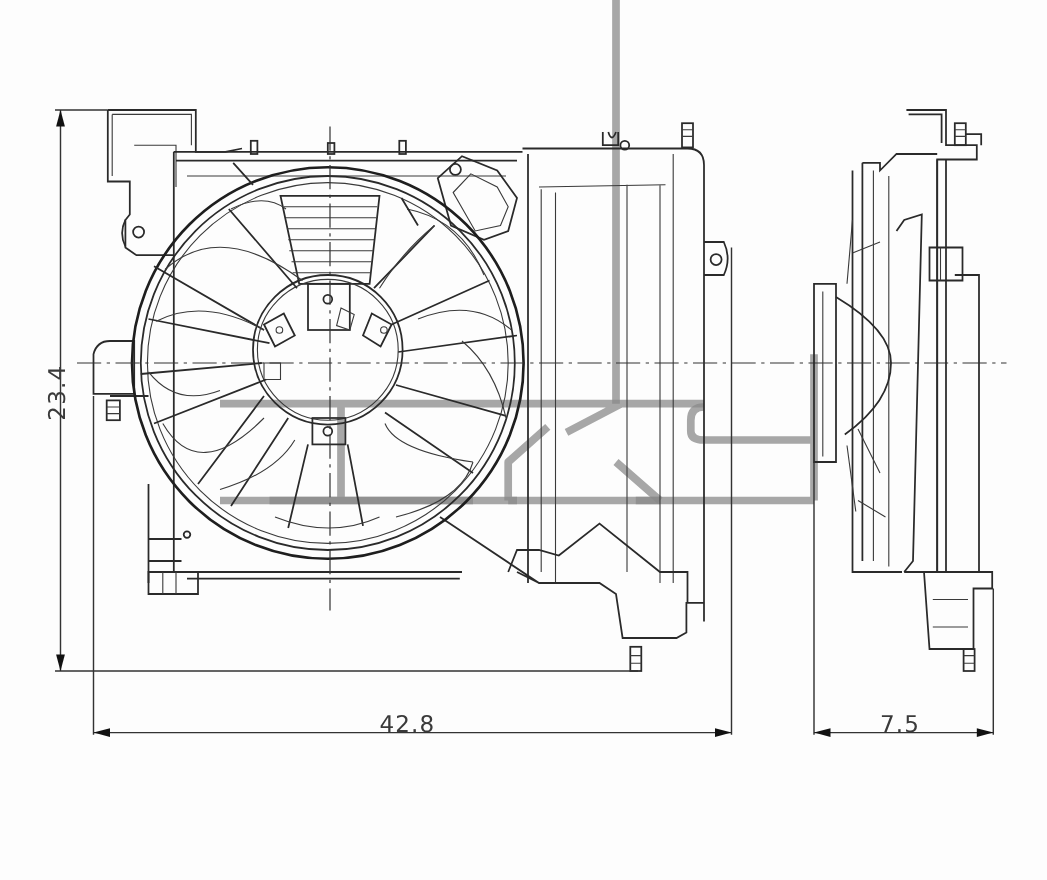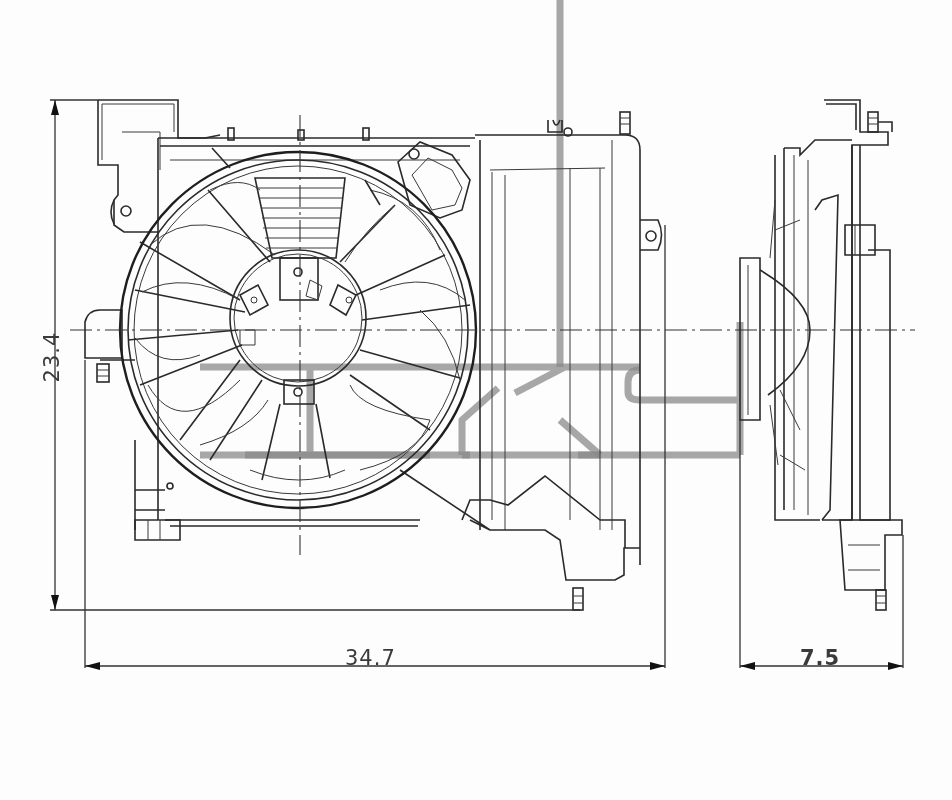--- a/index.html
+++ b/index.html
@@ -12,21 +12,21 @@
   .dim { fill: none; stroke: #333; stroke-width: 1.3; }
   .center { fill: none; stroke: #333; stroke-width: 1.1; stroke-dasharray: 22 5 3 5; }
   .wm { fill: none; stroke: #8a8a8a; stroke-width: 7; stroke-linejoin: round; opacity: 0.75; }
   .arrow { fill: #111; }
   .dim-label {
     position: absolute; font-family: "DejaVu Sans", sans-serif; font-size: 21px;
     color: #3a3a3a; letter-spacing: 1px; font-weight: normal;
   }
   #dim-height-label { left: 22px; top: 345px; transform: rotate(-90deg); transform-origin: center; width: 60px; text-align: center; }
   #dim-width-label { left: 345px; top: 646px; }
-  #dim-depth-label { left: 800px; top: 646px; font-weight: bold; }
+  #dim-depth-label { left: 800px; top: 646px; }
 </style>
 </head>
 <body>
 
 <div id="stage">
 
 <svg width="952" height="800" viewBox="0 0 952 800">
 
   <g>
     <path class="wm" d="M200 367 H430 M200 367 L 200 367 M310 367 V455 M245 455 H600"></path>
@@ -158,16 +158,16 @@
     <path class="arrow" d="M665 666 L650 662 L650 670 Z"></path>
   </g>
   <g>
     <path class="dim" d="M740 420 V668 M903 535 V668 M740 666 H903"></path>
     <path class="arrow" d="M740 666 L755 662 L755 670 Z"></path>
     <path class="arrow" d="M903 666 L888 662 L888 670 Z"></path>
   </g>
 </svg>
 
 <div class="dim-label" id="dim-height-label">23.4</div>
-<div class="dim-label" id="dim-width-label">34.7</div>
+<div class="dim-label" id="dim-width-label">42.8</div>
 <div class="dim-label" id="dim-depth-label">7.5</div>
 
 </div>
 
 </body></html>

